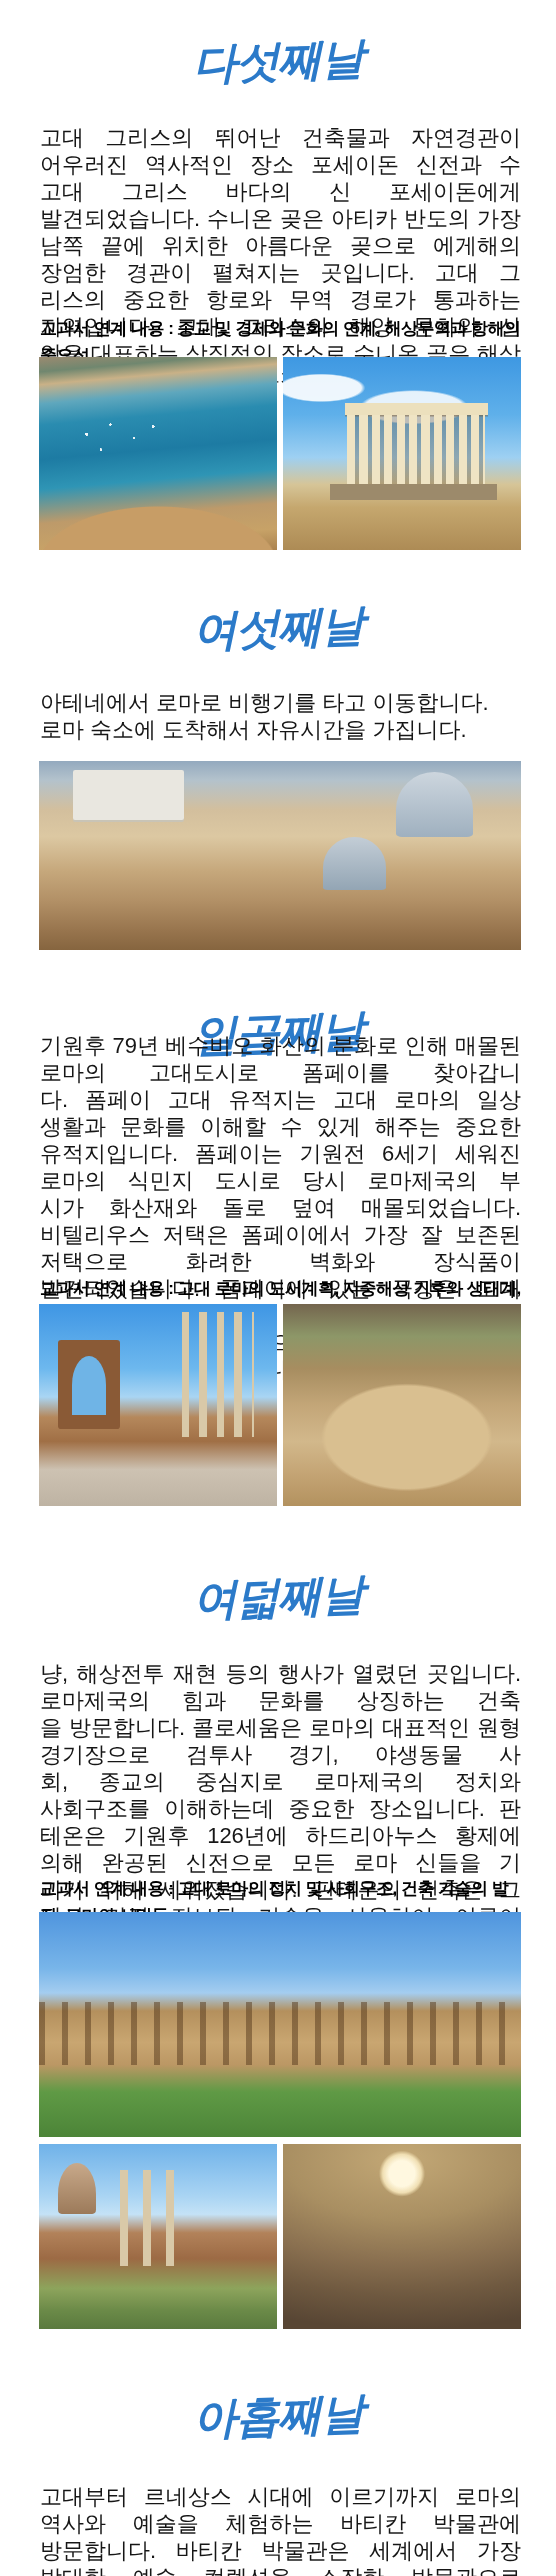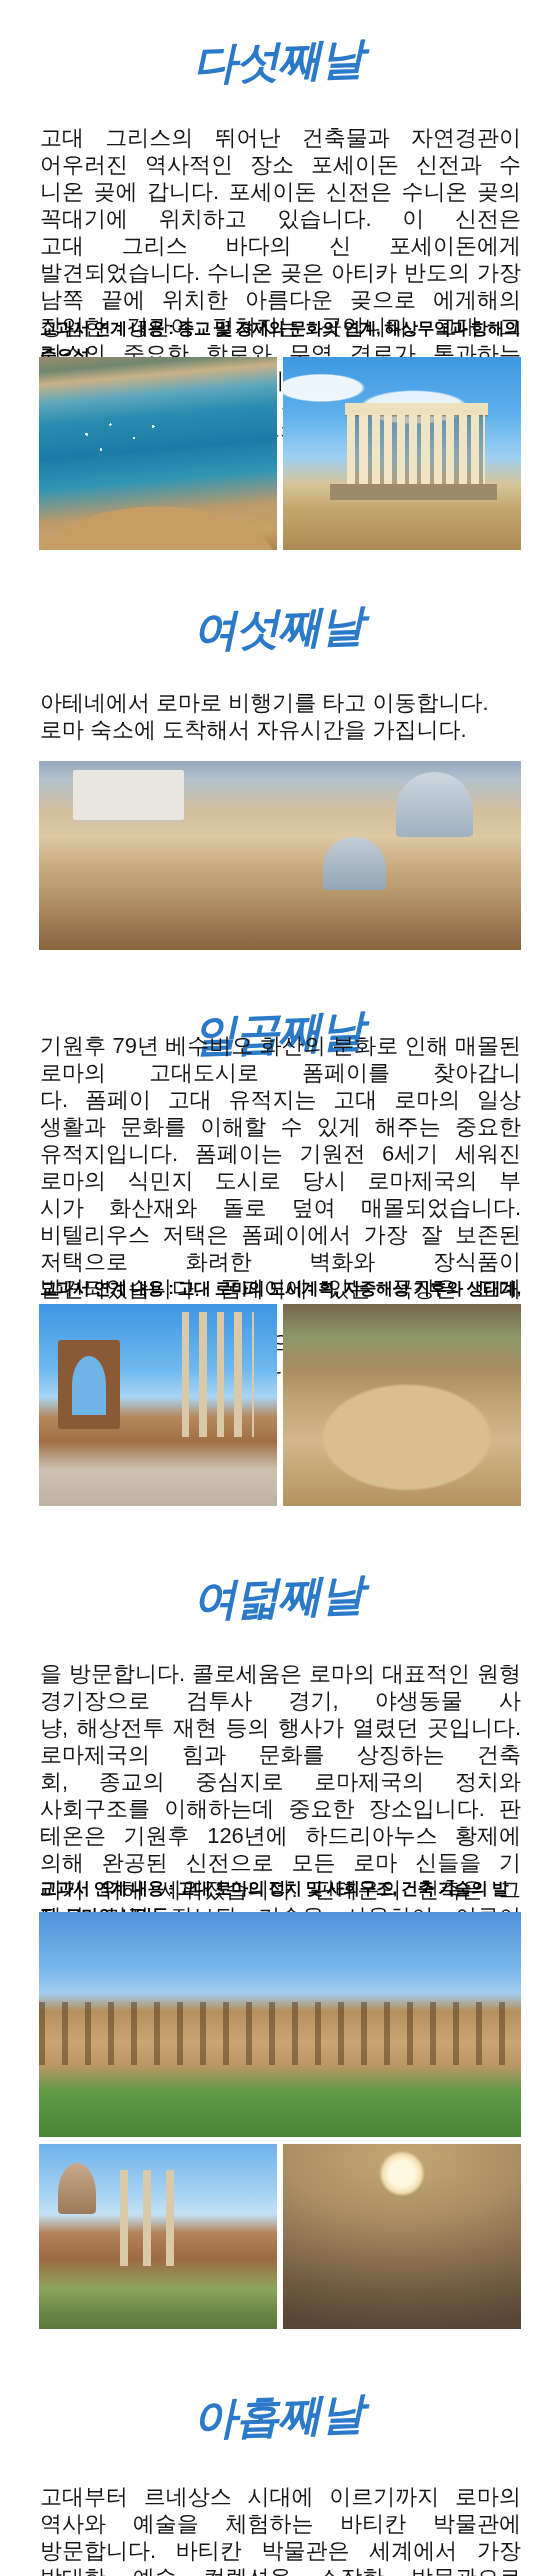--- a/index.html
+++ b/index.html
@@ -67,21 +67,20 @@
     radial-gradient(ellipse 140% 92% at 50% 8%, #c3a876 0%, #a98f62 35%, #8a7050 60%, #6f5940 80%, #584634 100%);}
 </style>
 </head>
 <body>
 
 <div class="page">
 
   <h2 class="day-heading" style="top:25px">다섯째날</h2>
   <div class="para" style="top:124px">
     <div class="pline">고대 그리스의 뛰어난 건축물과 자연경관이 어우러진 역사적인 장소 포세이돈 신전과 수</div>
-    <div class="pline">니온 곶에 갑니다. 포세이돈 신전은 수니온 곶의 꼭대기에 위치하고 있습니다. 이 신전은</div>
     <div class="pline">고대 그리스 바다의 신 포세이돈에게 발견되었습니다. 수니온 곶은 아티카 반도의 가장</div>
     <div class="pline">남쪽 끝에 위치한 아름다운 곶으로 에게해의 장엄한 경관이 펼쳐지는 곳입니다. 고대 그</div>
     <div class="pline">리스의 중요한 항로와 무역 경로가 통과하는 지역입니다. 고대 그리스의 해양 문화와 신</div>
     <div class="pline">앙을 대표하는 상징적인 장소로 수니온 곶은 해상 무역과 군사적 목적으로도 이용되었습</div>
     <div class="pline last">니다.</div>
   </div>
   <div class="textbook" style="top:315px">교과서 연계 내용 : 종교 및 경제와 문화의 연계, 해상무역과 항해의 중요성</div>
   <div class="photo-row" style="top:357px;height:193px">
     <div class="photo ph-sounion"></div>
     <div class="photo ph-temple">
@@ -117,22 +116,22 @@
   <div class="photo-row" style="top:1304px;height:202px">
     <div class="photo ph-pforum">
       <div class="pforum-arch"></div>
       <div class="pforum-cols"></div>
     </div>
     <div class="photo ph-ptheatre"></div>
   </div>
 
   <h2 class="day-heading" style="top:1561px">여덟째날</h2>
   <div class="para" style="top:1660px">
+    <div class="pline">냥, 해상전투 재현 등의 행사가 열렸던 곳입니다. 로마제국의 힘과 문화를 상징하는 건축</div>
     <div class="pline">을 방문합니다. 콜로세움은 로마의 대표적인 원형 경기장으로 검투사 경기, 야생동물 사</div>
-    <div class="pline">냥, 해상전투 재현 등의 행사가 열렸던 곳입니다. 로마제국의 힘과 문화를 상징하는 건축</div>
     <div class="pline">회, 종교의 중심지로 로마제국의 정치와 사회구조를 이해하는데 중요한 장소입니다. 판</div>
     <div class="pline">테온은 기원후 126년에 하드리아누스 황제에 의해 완공된 신전으로 모든 로마 신들을 기</div>
     <div class="pline">리기 위해 세워졌습니다. 판테온의 건축은 그 당시 가장 진보된 기술을 사용하여 이루어</div>
     <div class="pline last">졌습니다. 판테온은 로마의 종교와 건축 기술의 발전을 상징합니다.</div>
   </div>
   <div class="textbook" style="top:1875px">교과서 연계 내용 : 고대 로마의 정치 및 사회구조, 건축 기술의 발전, 로마의 시민들</div>
   <div class="photo-row" style="top:1912px;height:225px">
     <div class="photo full ph-colosseum">
       <div class="col-arches"></div>
     </div>

